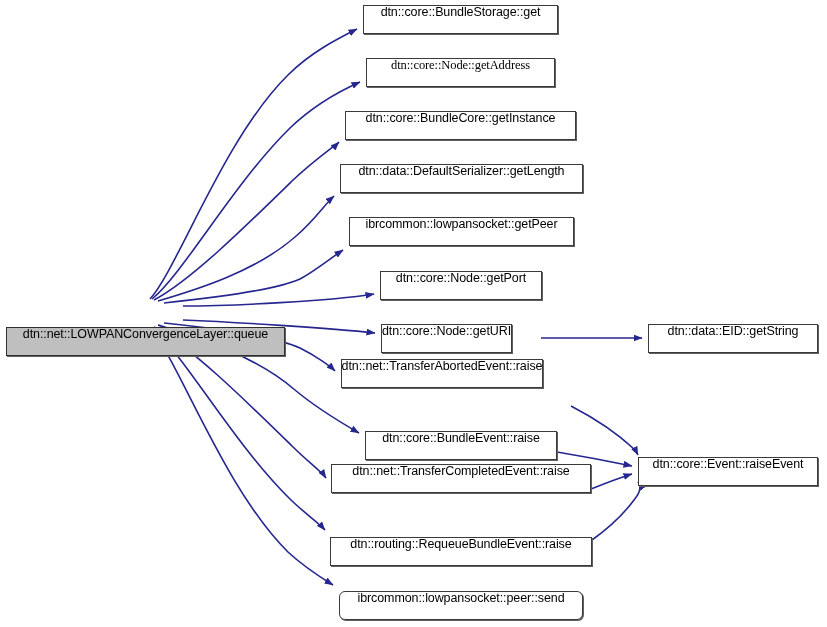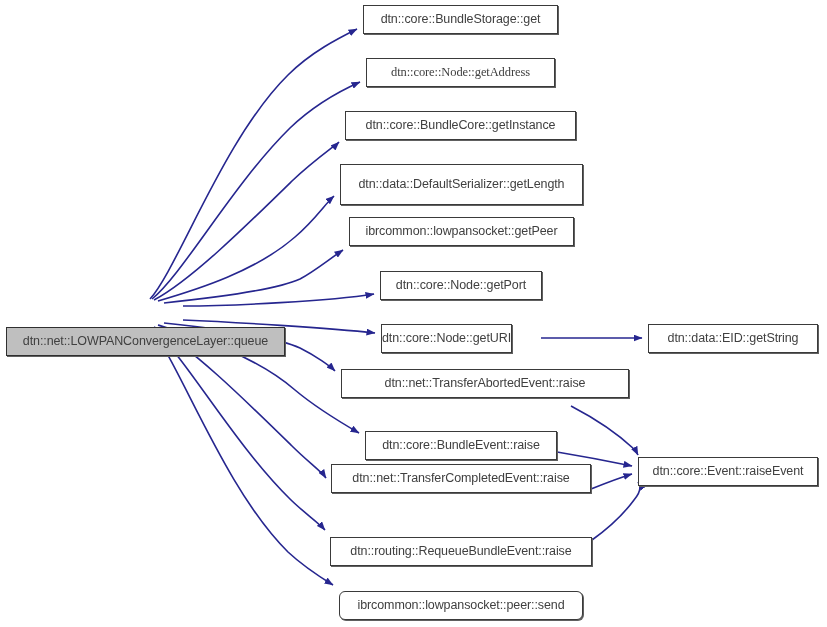--- a/index.html
+++ b/index.html
@@ -21,27 +21,26 @@
     left: 0;
     top: 0;
     width: 827px;
     height: 627px;
     pointer-events: none;
   }
   .node {
     position: absolute;
     box-sizing: border-box;
     display: flex;
-    align-items: center;
     justify-content: center;
     background: #ffffff;
     border: 1px solid #3a3a3a;
     box-shadow: 1px 1px 0 0 #606060;
     font-size: 12.5px;
-    color: #404040;
+    color: #000000;
     white-space: nowrap;
     line-height: 1;
     letter-spacing: -0.1px;
     z-index: 2;
   }
   .node.root {
     background: #bfbfbf;
     border: 1px solid #2f2f2f;
   }
   .node-label {
@@ -85,33 +84,33 @@
       </div>
       <div class="node" style="left: 363px; top: 5px; width: 195px; height: 29px;">
         <span class="node-label">dtn::core::BundleStorage::get</span>
       </div>
       <div class="node" style="left: 366px; top: 58px; width: 189px; height: 29px; font-family: Liberation Serif, serif;">
         <span class="node-label">dtn::core::Node::getAddress</span>
       </div>
       <div class="node" style="left: 345px; top: 111px; width: 231px; height: 29px;">
         <span class="node-label">dtn::core::BundleCore::getInstance</span>
       </div>
-      <div class="node" style="left: 340px; top: 164px; width: 243px; height: 41px;">
+      <div class="node" style="left: 340px; top: 164px; width: 243px; height: 29px;">
         <span class="node-label">dtn::data::DefaultSerializer::getLength</span>
       </div>
       <div class="node" style="left: 349px; top: 217px; width: 225px; height: 29px;">
         <span class="node-label">ibrcommon::lowpansocket::getPeer</span>
       </div>
       <div class="node" style="left: 380px; top: 271px; width: 162px; height: 29px;">
         <span class="node-label">dtn::core::Node::getPort</span>
       </div>
       <div class="node" style="left: 381px; top: 324px; width: 131px; height: 29px;">
         <span class="node-label">dtn::core::Node::getURI</span>
       </div>
-      <div class="node" style="left: 341px; top: 369px; width: 288px; height: 29px;">
+      <div class="node" style="left: 341px; top: 359px; width: 202px; height: 29px;">
         <span class="node-label">dtn::net::TransferAbortedEvent::raise</span>
       </div>
       <div class="node" style="left: 365px; top: 431px; width: 192px; height: 29px;">
         <span class="node-label">dtn::core::BundleEvent::raise</span>
       </div>
       <div class="node" style="left: 331px; top: 464px; width: 260px; height: 29px;">
         <span class="node-label">dtn::net::TransferCompletedEvent::raise</span>
       </div>
       <div class="node" style="left: 330px; top: 537px; width: 262px; height: 29px;">
         <span class="node-label">dtn::routing::RequeueBundleEvent::raise</span>

